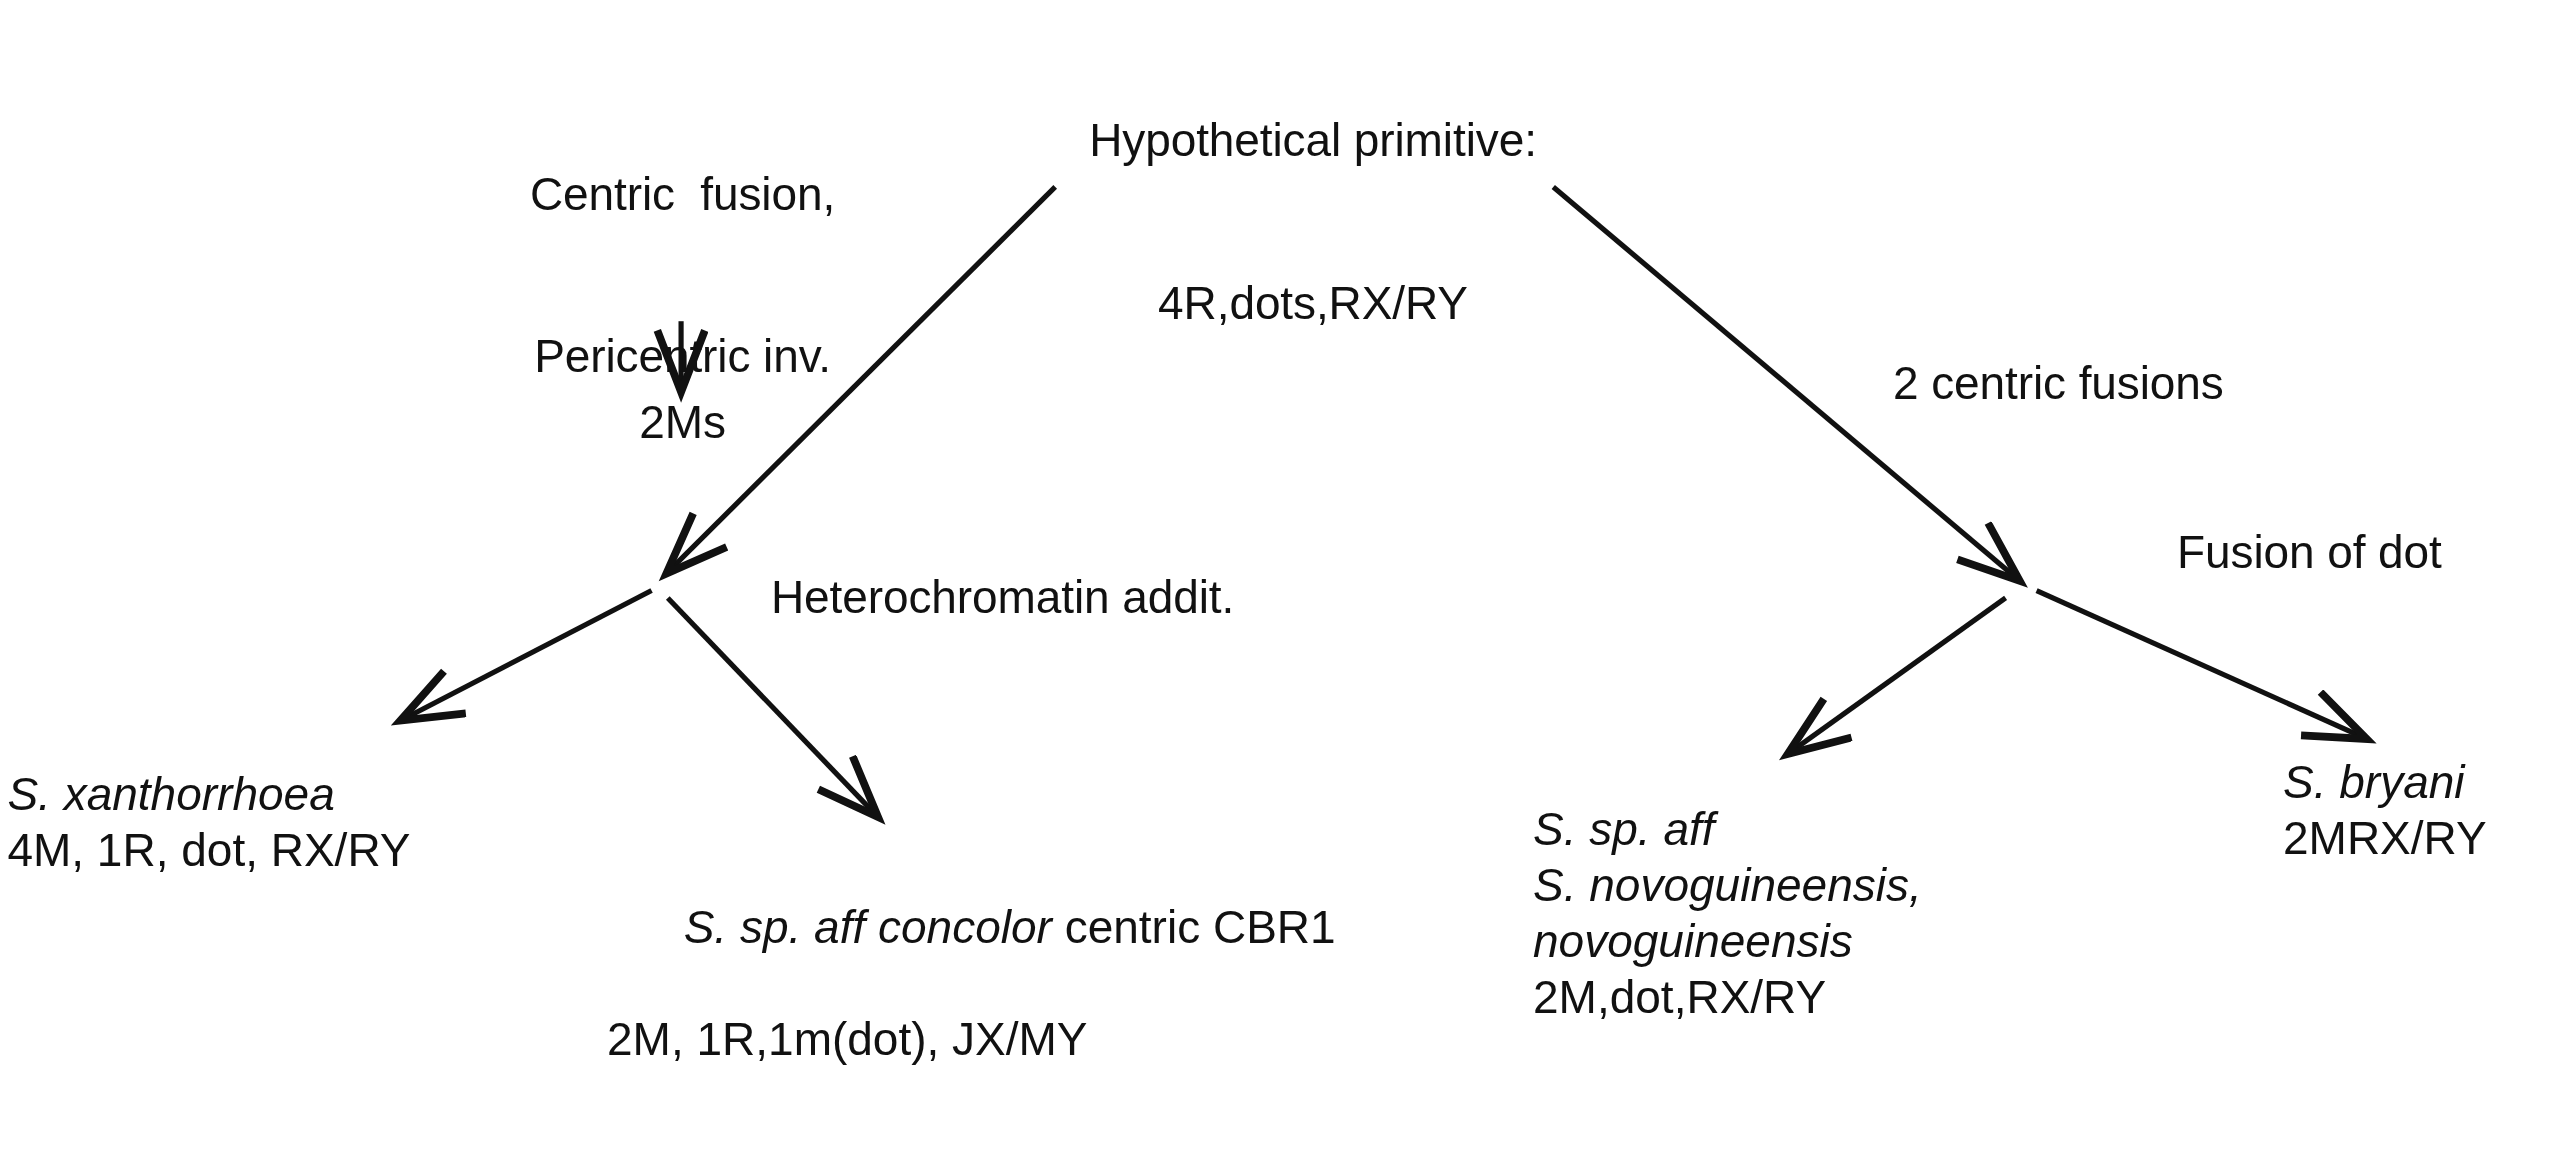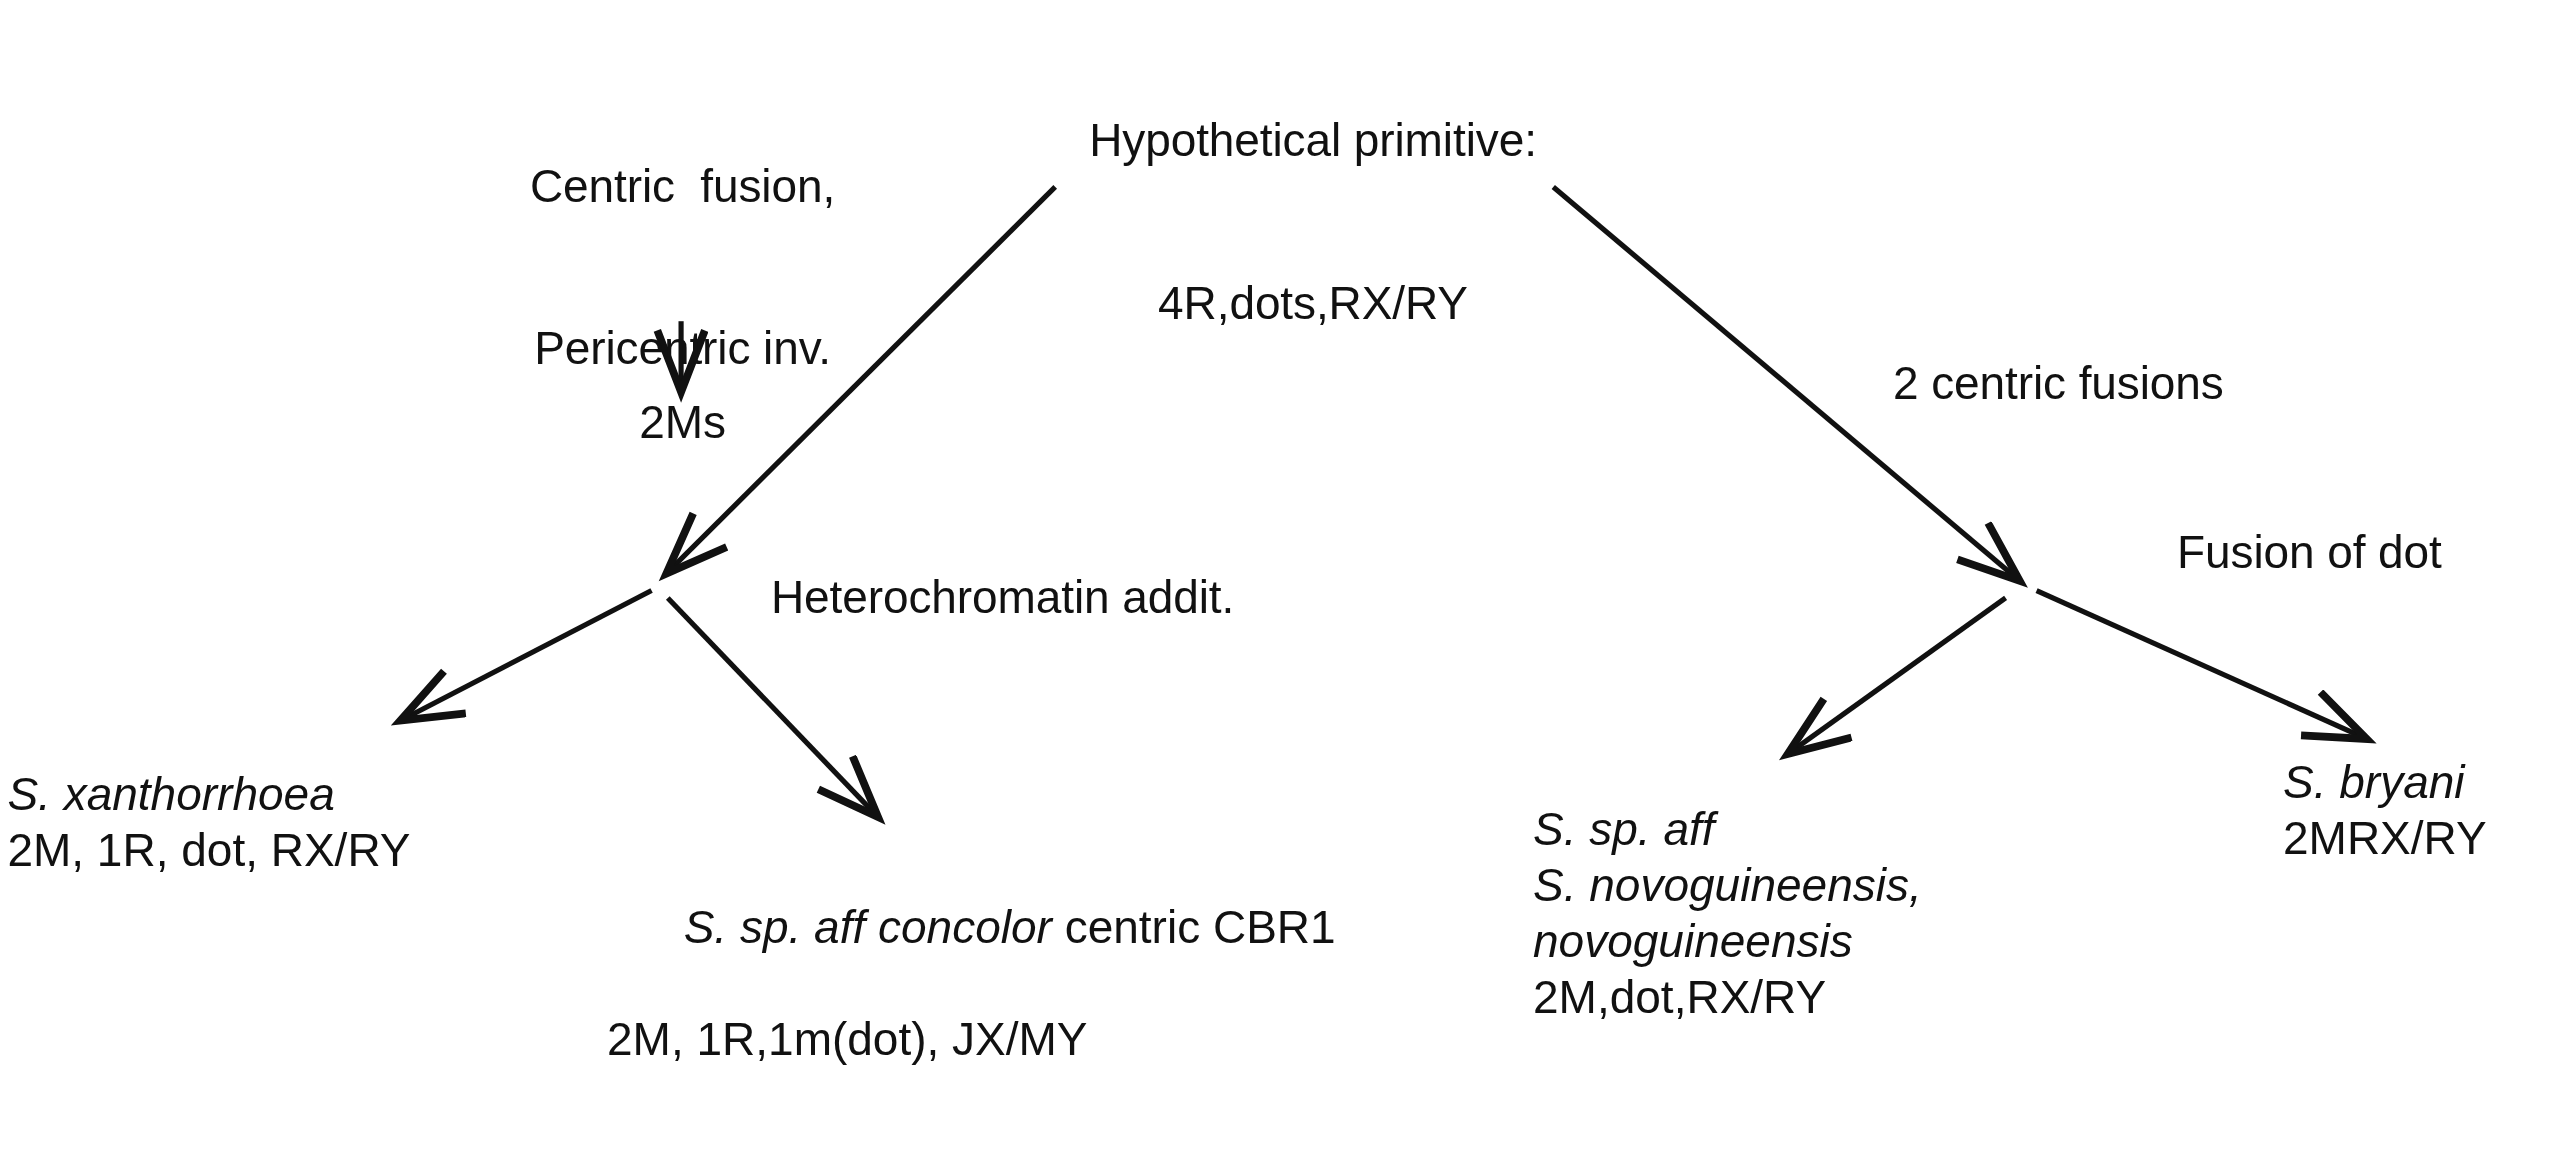--- a/index.html
+++ b/index.html
@@ -62,36 +62,36 @@
     <line x1="2718" y1="810" x2="2425" y2="1020" stroke="#111111" stroke-width="7" marker-end="url(#ah)"></line>
 
     <line x1="2760" y1="800" x2="3205" y2="1000" stroke="#111111" stroke-width="7" marker-end="url(#ah)"></line>
   </svg>
 
   <div class="lbl ctr" style="left:981px; top:4.4px; width:664px;">
     <div>Hypothetical primitive:</div>
     <div>4R,dots,RX/RY</div>
   </div>
 
-  <div class="lbl ctr" style="left:413px; top:50px; width:539px;">
+  <div class="lbl ctr" style="left:413px; top:58px; width:539px;">
     <div>Centric  fusion,</div>
     <div>Pericentric inv.</div>
   </div>
 
   <div class="lbl ctr" style="left:583px; top:395px; width:199px;">2Ms</div>
 
   <div class="lbl" style="left:771px; top:570px;text-align:center;">Heterochromatin addit.</div>
 
   <div class="lbl" style="left:1893px; top:356px;">2 centric fusions</div>
 
   <div class="lbl" style="left:2177px; top:525px;">Fusion of dot</div>
 
   <div class="blk" style="left:7.4px; top:766px;">
     <div class="line ital">S. xanthorrhoea</div>
-    <div class="line">2M, 1R, dot, RX/RY</div>
+    <div class="line">4M, 1R, dot, RX/RY</div>
   </div>
 
   <div class="blk" style="left:607px; top:843px;">
     <div class="line">
       <span class="ital" style="font-style:italic;">S. sp. aff concolor</span><span> centric CBR1</span>
     </div>
     <div class="line">2M, 1R,1m(dot), JX/MY</div>
   </div>
 
   <div class="blk" style="left:1533px; top:801px;">

